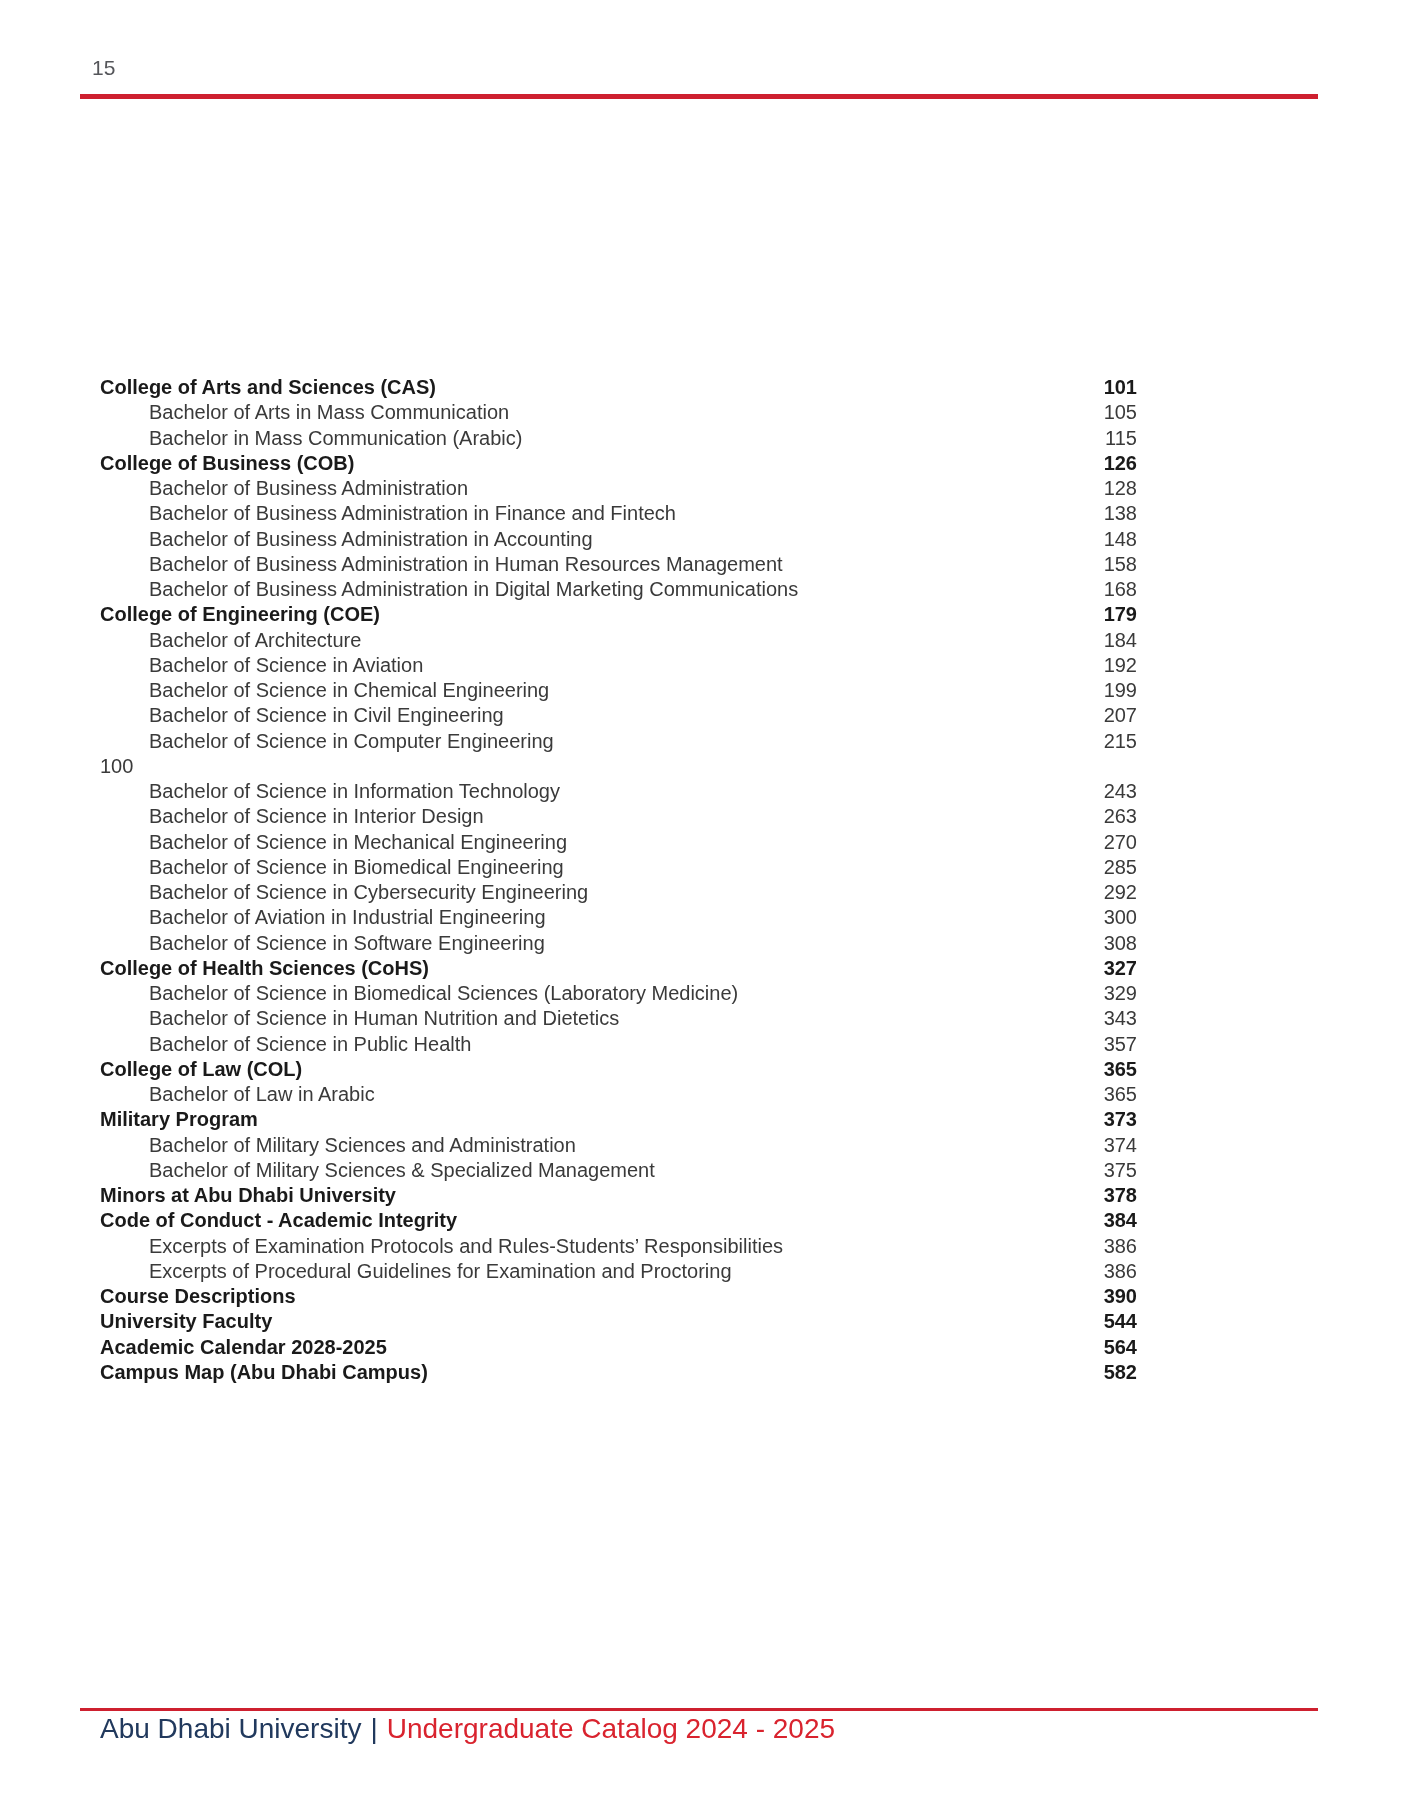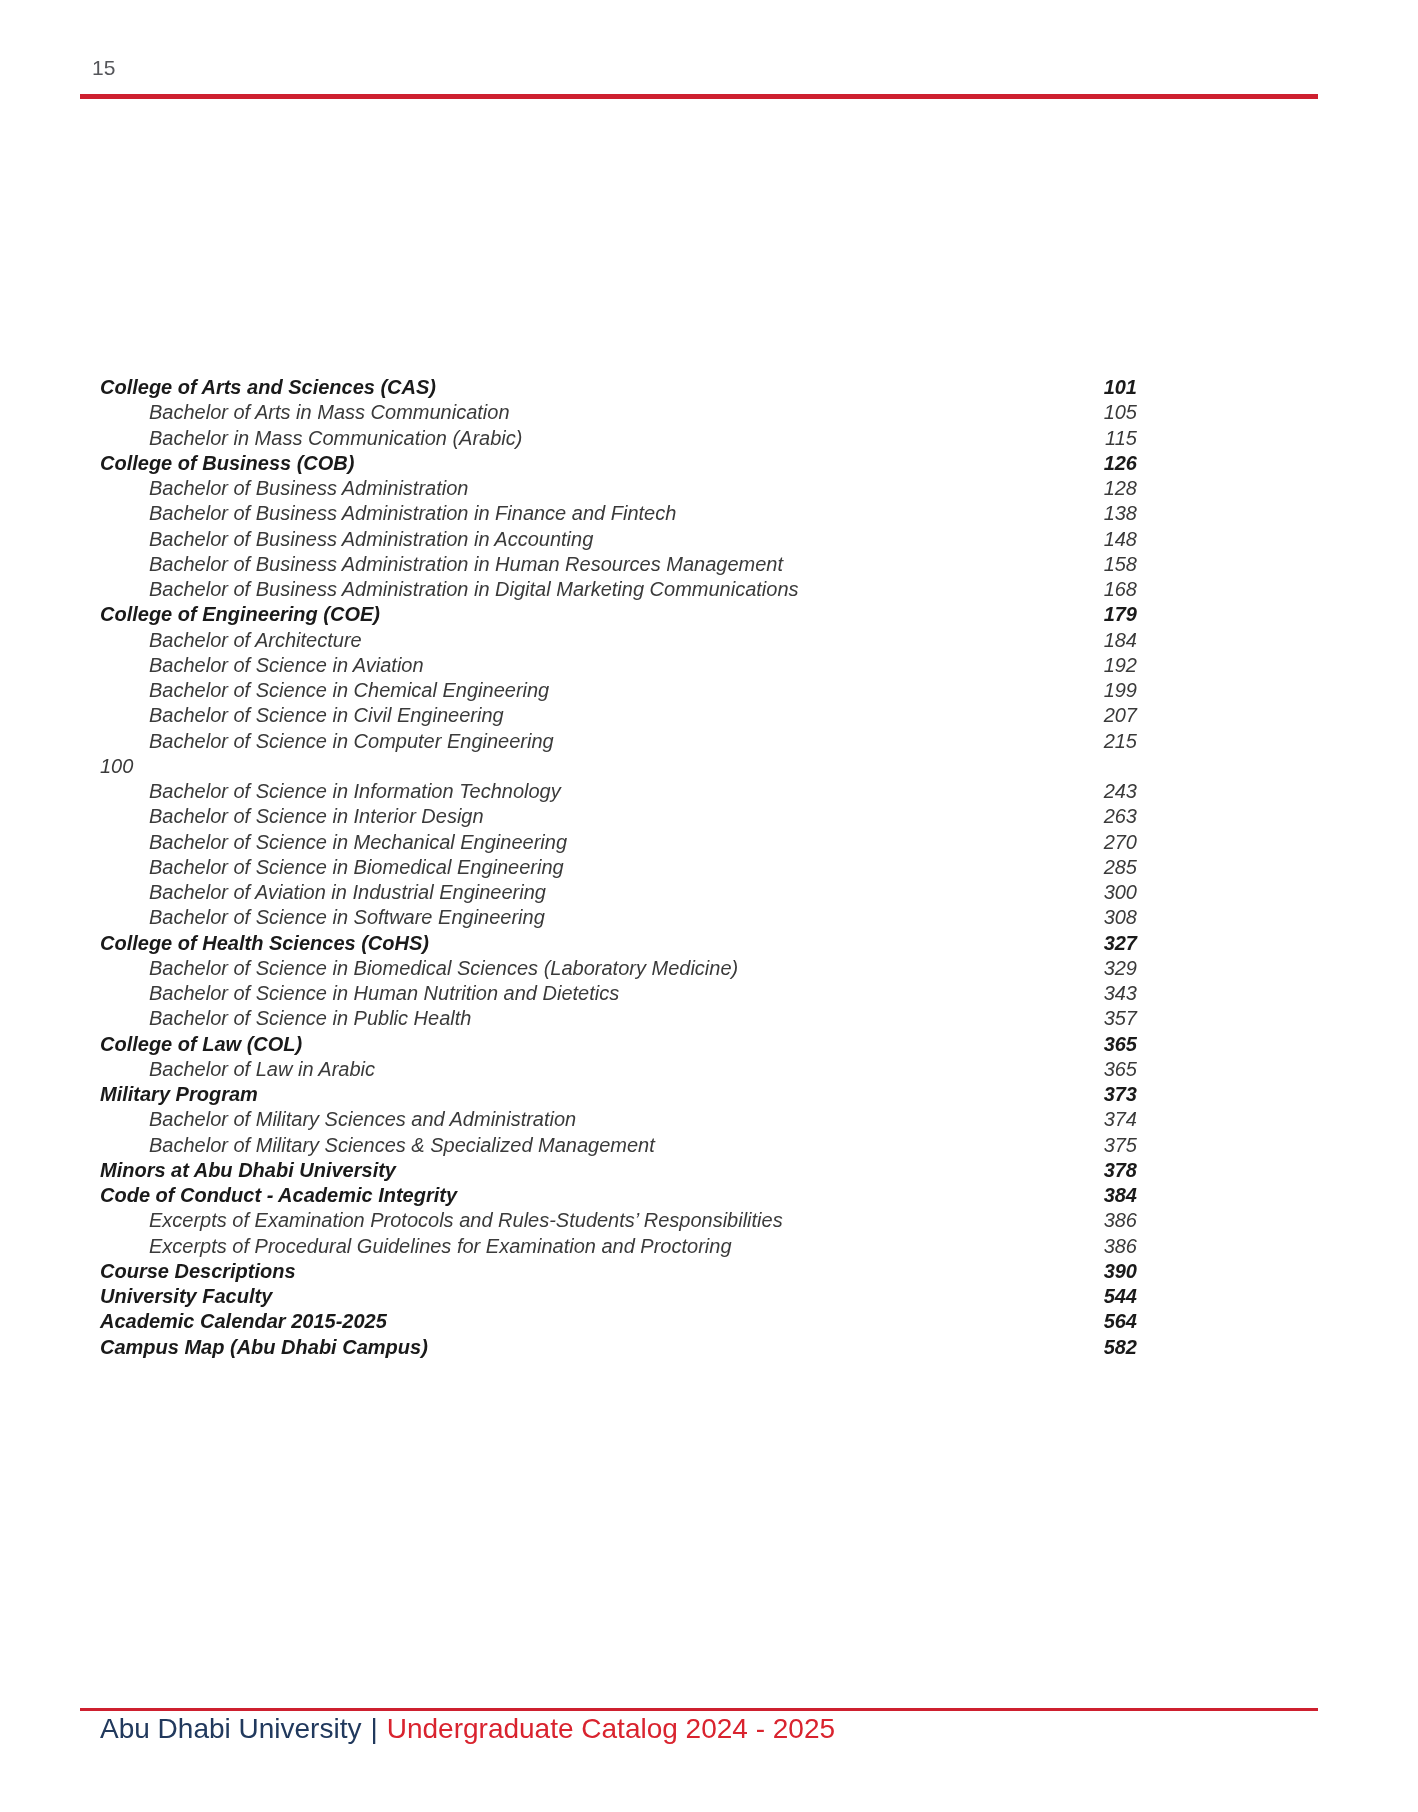--- a/index.html
+++ b/index.html
@@ -34,21 +34,20 @@
   }
   .toc-row {
     display: flex;
     justify-content: space-between;
     align-items: flex-end;
     height: 25.25px;
     line-height: 25.25px;
     font-size: 20px;
     color: #3a3a3a;
     white-space: nowrap;
-    font-style: italic;
   }
   .toc-row.bold {
     font-weight: bold;
     color: #1a1a1a;
   }
   .toc-label.indent { padding-left: 49px; }
   .toc-page { text-align: right; }
   .bottom-rule {
     position: absolute;
     left: 80px;
@@ -150,20 +149,24 @@
     </div>
     <div class="toc-row">
       <span class="toc-label indent">Bachelor of Science in Mechanical Engineering</span>
       <span class="toc-page">270</span>
     </div>
     <div class="toc-row">
       <span class="toc-label indent">Bachelor of Science in Biomedical Engineering</span>
       <span class="toc-page">285</span>
     </div>
     <div class="toc-row">
+      <span class="toc-label indent">Bachelor of Science in Cybersecurity Engineering</span>
+      <span class="toc-page">292</span>
+    </div>
+    <div class="toc-row">
       <span class="toc-label indent">Bachelor of Aviation in Industrial Engineering</span>
       <span class="toc-page">300</span>
     </div>
     <div class="toc-row">
       <span class="toc-label indent">Bachelor of Science in Software Engineering</span>
       <span class="toc-page">308</span>
     </div>
     <div class="toc-row bold">
       <span class="toc-label">College of Health Sciences (CoHS)</span>
       <span class="toc-page">327</span>
@@ -218,21 +221,21 @@
     </div>
     <div class="toc-row bold">
       <span class="toc-label">Course Descriptions</span>
       <span class="toc-page">390</span>
     </div>
     <div class="toc-row bold">
       <span class="toc-label">University Faculty</span>
       <span class="toc-page">544</span>
     </div>
     <div class="toc-row bold">
-      <span class="toc-label">Academic Calendar 2015-2025</span>
+      <span class="toc-label">Academic Calendar 2028-2025</span>
       <span class="toc-page">564</span>
     </div>
     <div class="toc-row bold">
       <span class="toc-label">Campus Map (Abu Dhabi Campus)</span>
       <span class="toc-page">582</span>
     </div>
   </div>
 
 <div class="bottom-rule"></div>
 

